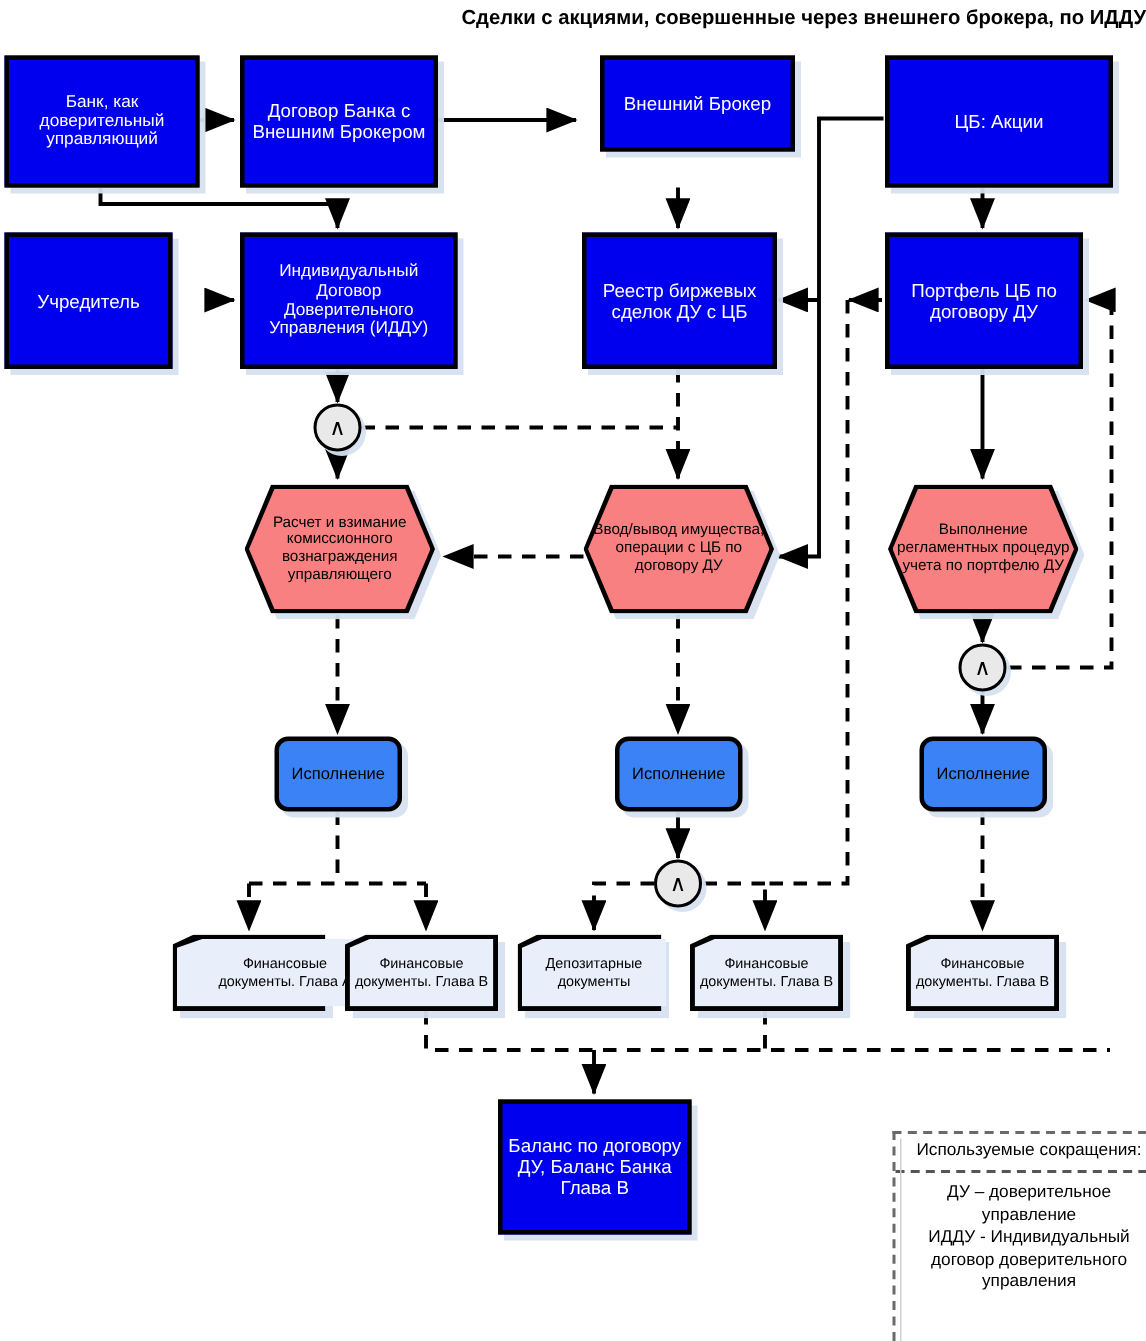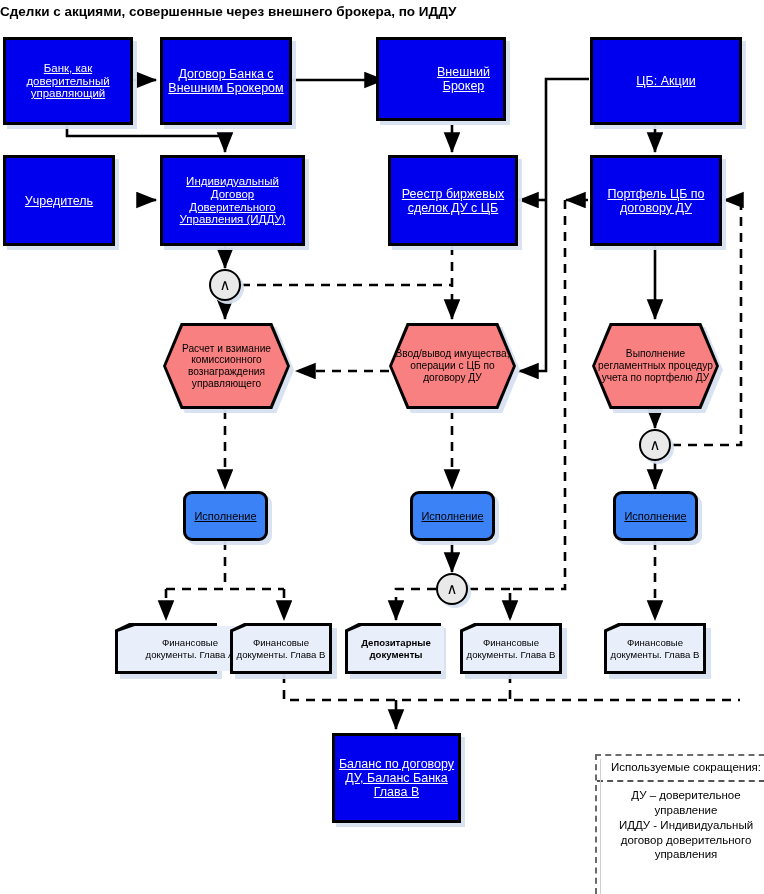--- a/index.html
+++ b/index.html
@@ -2,27 +2,27 @@
 <html><head>
 <meta charset="utf-8">
 <title>Сделки с акциями</title>
 <style>
   html,body{margin:0;padding:0;background:#ffffff;}
   body{font-family:"Liberation Sans","DejaVu Sans",sans-serif;}
   #stage{position:relative;width:764px;height:894px;overflow:hidden;background:#fff;}
   #svg-layer{position:absolute;left:0;top:0;width:764px;height:894px;}
 
   .title{
-    position:absolute;left:0;top:4px;width:764px;text-align:left;
+    position:absolute;left:0;top:4px;width:764px;text-align:right;
     font-size:13.5px;font-weight:bold;color:#000;letter-spacing:0px;
   }
 
   .node{position:absolute;box-sizing:border-box;display:flex;align-items:center;
         justify-content:center;text-align:center;line-height:1.12;}
-  .node span{display:block;width:100%;padding:0 3px;text-decoration:underline;}
+  .node span{display:block;width:100%;padding:0 3px;}
 
   
   .box-blue{
     background:#0000ee;border:3px solid #000;color:#ffffff;font-size:11.5px;
     box-shadow:4px 4px 0 0 rgba(215,224,240,0.95);
   }
   .box-blue.big{font-size:12.5px;}
   .hexa-wrap{position:absolute;}
   .hexa-shadow{position:absolute;left:4px;top:4px;width:100%;height:100%;
     background:rgba(215,224,240,0.95);
@@ -159,21 +159,21 @@
   </svg>
 
   <div class="node box-blue" style="left:3px;top:37px;width:130px;height:88px;">
     <span>Банк, как доверительный управляющий</span>
   </div>
 
   <div class="node box-blue big" style="left:160px;top:37px;width:132px;height:88px;">
     <span>Договор Банка с Внешним Брокером</span>
   </div>
 
-  <div class="node box-blue big" style="left:376px;top:37px;width:130px;height:84px;padding-left:45px;">
+  <div class="node box-blue big" style="left:400px;top:37px;width:130px;height:64px;">
     <span>Внешний Брокер</span>
   </div>
 
   <div class="node box-blue big" style="left:590px;top:37px;width:152px;height:88px;">
     <span>ЦБ: Акции</span>
   </div>
 
   <div class="node box-blue big" style="left:3px;top:155px;width:112px;height:91px;">
     <span>Учредитель</span>
   </div>
@@ -247,21 +247,21 @@
   </div>
 
   <div class="doc-wrap" style="left:230px;top:623px;width:102px;height:51px;">
     <div class="doc-shadow"></div>
     <div class="doc-border"></div>
     <div class="doc-fill" style="width:96px;height:45px;">
       <span>Финансовые документы. Глава В</span>
     </div>
   </div>
 
-  <div class="doc-wrap" style="left:345px;top:623px;width:96px;height:51px;font-weight:bold;">
+  <div class="doc-wrap" style="left:345px;top:623px;width:96px;height:51px;">
     <div class="doc-shadow"></div>
     <div class="doc-border"></div>
     <div class="doc-fill" style="width:96px;height:45px;">
       <span>Депозитарные документы</span>
     </div>
   </div>
 
   <div class="doc-wrap" style="left:460px;top:623px;width:102px;height:51px;">
     <div class="doc-shadow"></div>
     <div class="doc-border"></div>

